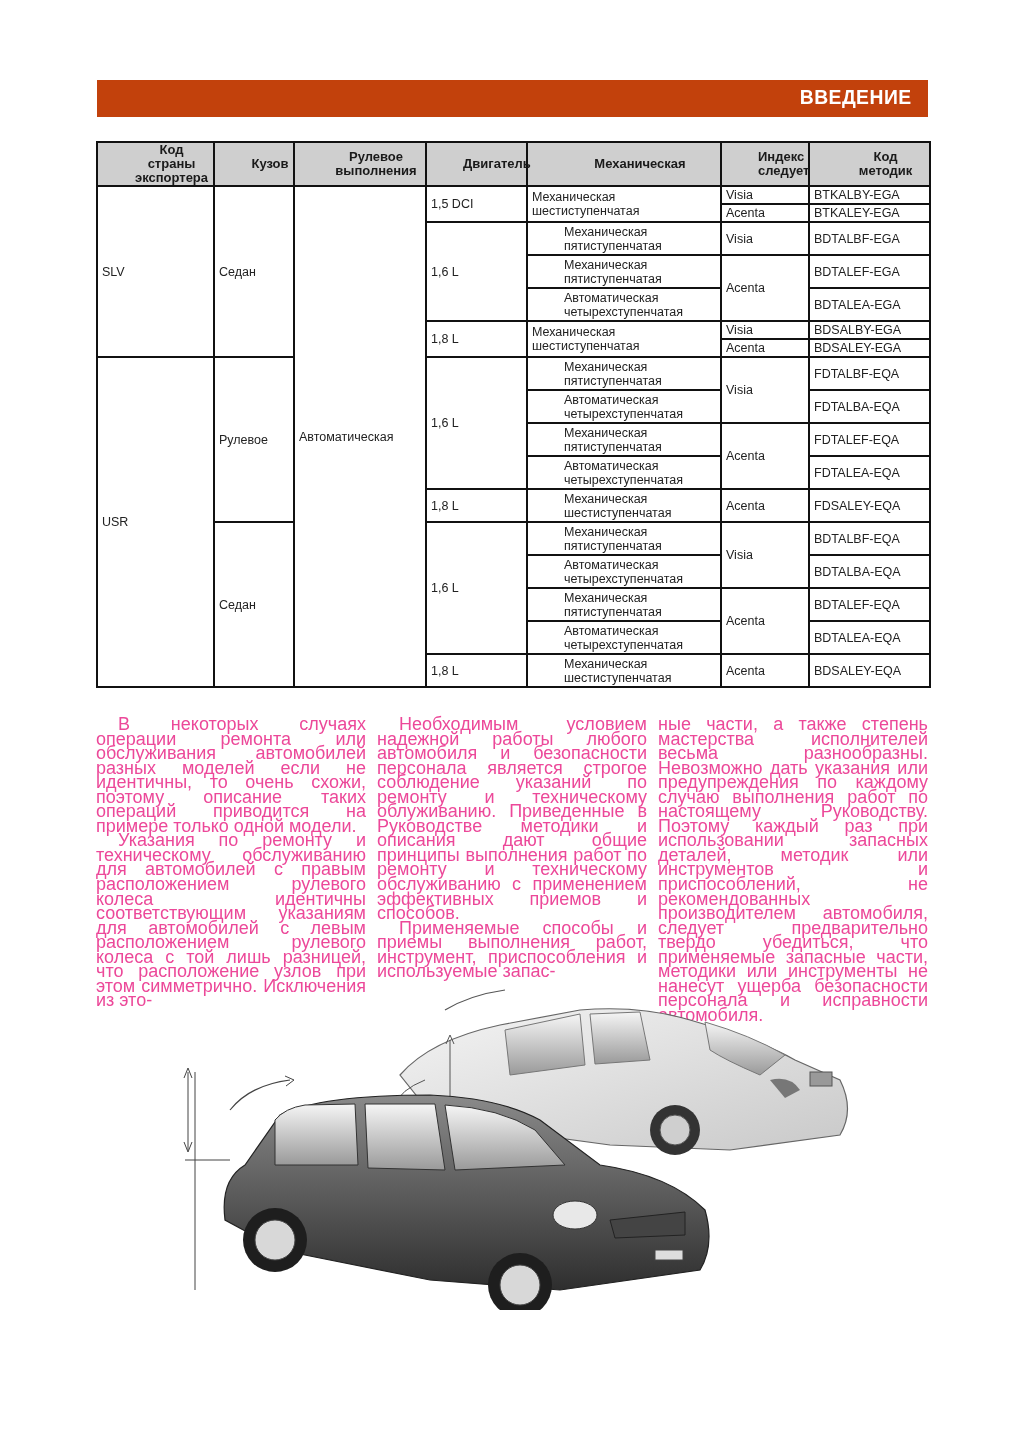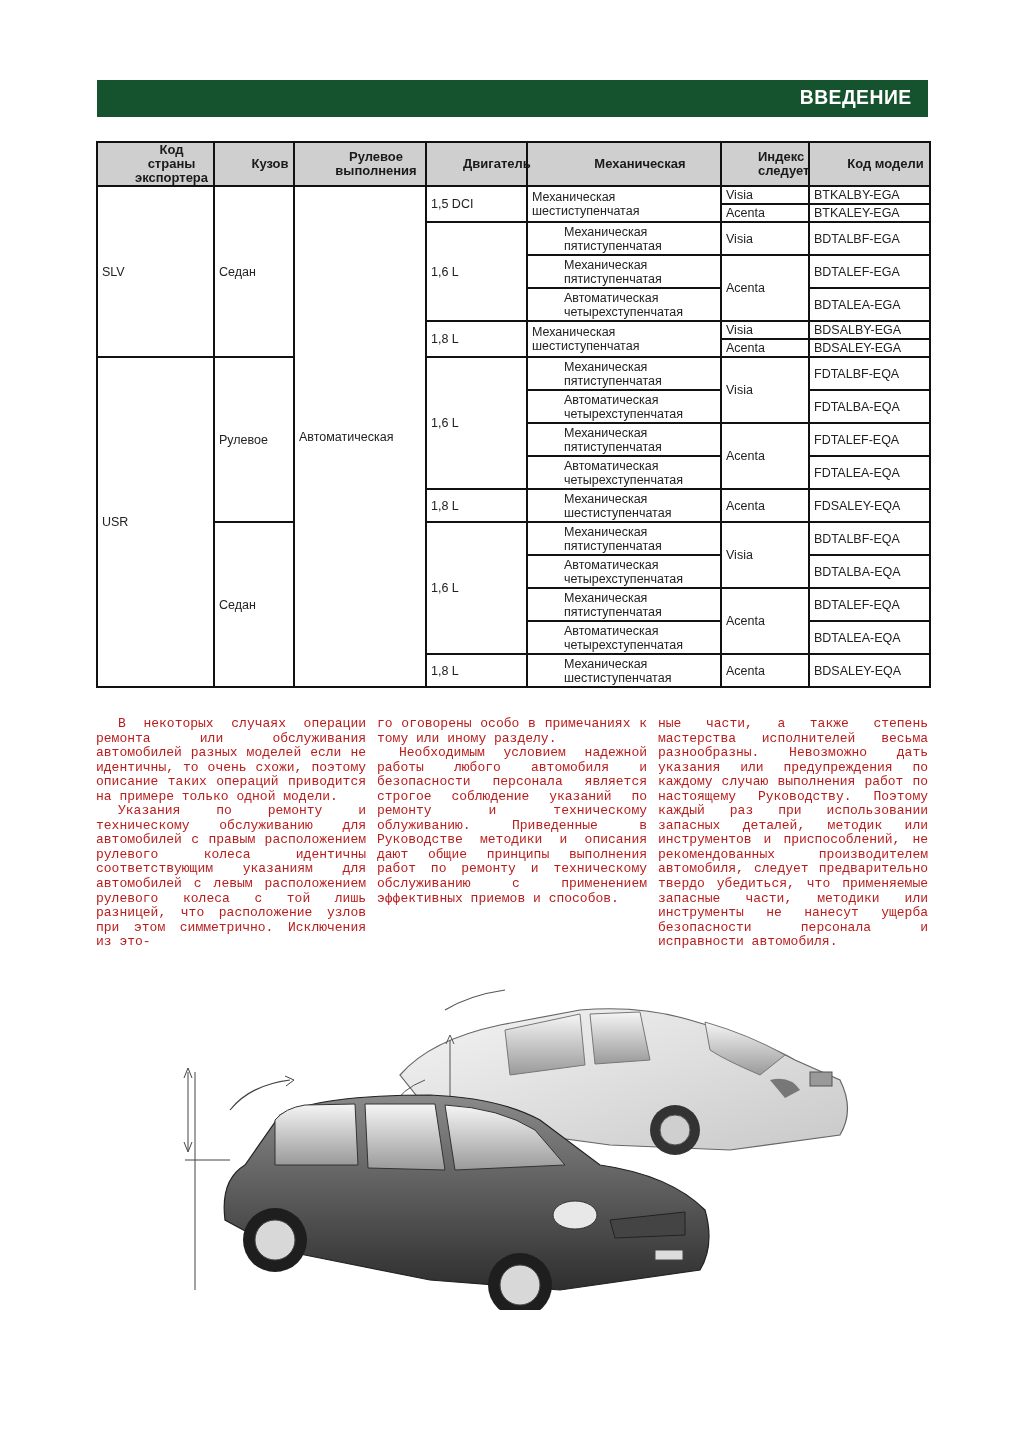--- a/index.html
+++ b/index.html
@@ -1,36 +1,36 @@
 <!DOCTYPE html>
 <html><head>
 <meta charset="utf-8">
 <style>
   html, body { margin: 0; padding: 0; background: #ffffff; }
   body { width: 1024px; height: 1449px; position: relative; overflow: hidden;
          font-family: "Liberation Sans", sans-serif; color: #1a1a1a; }
 
   .header-bar { position: absolute; left: 97px; top: 80px; width: 831px; height: 37px;
-                background: #14532d; }
+                background: #c2410c; }
   .header-bar .title { position: absolute; right: 16px; top: 5px; color: #ffffff;
                        font-family: "Liberation Sans", sans-serif; font-weight: bold;
                        font-size: 21px; letter-spacing: 0.5px; transform: scaleX(0.92); transform-origin: right; }
 
   table.spec { position: absolute; left: 96px; top: 141px; width: 833px;
                border-collapse: collapse; table-layout: fixed; }
   table.spec th, table.spec td { border: 2px solid #111; padding: 0 4px; vertical-align: middle;
                font-size: 12.5px; line-height: 14px; }
   table.spec th { background: #cfcfcf; font-weight: bold; text-align: center; height: 33px;
                   font-size: 13px; line-height: 14px; padding-left: 36px; }
   table.spec td { background: #fff; color: #222; }
   table.spec td.small { height: 16px; }
   table.spec td.tall { height: 31px; padding-left: 36px; }
 
   .columns { position: absolute; left: 96px; top: 717px; width: 834px; display: flex; gap: 11px; }
-  .col { width: 270px; font-size: 13px; line-height: 14.55px; text-align: justify; color: #b91c1c; font-family: Liberation Mono, monospace; }
+  .col { width: 270px; font-size: 18px; line-height: 14.55px; text-align: justify; color: #ec4899; }
   .col p { margin: 0; text-indent: 22px; }
   .col p.cont { text-indent: 0; }
 
   .illustration { position: absolute; left: 170px; top: 980px; width: 680px; height: 330px; }
 </style>
 </head>
 <body>
 
 <div class="header-bar">
   <span class="title">ВВЕДЕНИЕ</span>
@@ -47,21 +47,21 @@
       <col style="width:121px">
   </colgroup>
   <thead>
     <tr>
       <th>Код страны экспортера</th>
       <th>Кузов</th>
       <th>Рулевое выполнения</th>
       <th>Двигатель</th>
       <th>Механическая</th>
       <th>Индекс следует</th>
-      <th>Код модели</th>
+      <th>Код методик</th>
     </tr>
   </thead>
   <tbody>
 
     <tr>
       <td rowspan="7">SLV</td>
       <td rowspan="7">Седан</td>
       <td rowspan="20">Автоматическая</td>
       <td rowspan="2">1,5 DCI</td>
       <td rowspan="2">Механическая шестиступенчатая</td>
@@ -154,22 +154,22 @@
     </tr>
   </tbody>
 </table>
 
 <div class="columns">
   <div class="col">
     <p>В некоторых случаях операции ремонта или обслуживания автомобилей разных моделей если не идентичны, то очень схожи, поэтому описание таких операций приводится на примере только одной модели.</p>
     <p>Указания по ремонту и техническому обслуживанию для автомобилей с правым расположением рулевого колеса идентичны соответствующим указаниям для автомобилей с левым расположением рулевого колеса с той лишь разницей, что расположение узлов при этом симметрично. Исключения из это-</p>
   </div>
   <div class="col">
-    <p class="cont">го оговорены особо в примечаниях к тому или иному разделу.</p>
     <p>Необходимым условием надежной работы любого автомобиля и безопасности персонала является строгое соблюдение указаний по ремонту и техническому облуживанию. Приведенные в Руководстве методики и описания дают общие принципы выполнения работ по ремонту и техническому обслуживанию с применением эффективных приемов и способов.</p>
+    <p>Применяемые способы и приемы выполнения работ, инструмент, приспособления и используемые запас-</p>
   </div>
   <div class="col">
     <p class="cont">ные части, а также степень мастерства исполнителей весьма разнообразны. Невозможно дать указания или предупреждения по каждому случаю выполнения работ по настоящему Руководству. Поэтому каждый раз при использовании запасных деталей, методик или инструментов и приспособлений, не рекомендованных производителем автомобиля, следует предварительно твердо убедиться, что применяемые запасные части, методики или инструменты не нанесут ущерба безопасности персонала и исправности автомобиля.</p>
   </div>
 </div>
 
 <div class="illustration">
   <svg width="680" height="330" viewBox="0 0 680 330" xmlns="http://www.w3.org/2000/svg">
     <defs>
       <linearGradient id="gDark" x1="0" y1="0" x2="0" y2="1">

